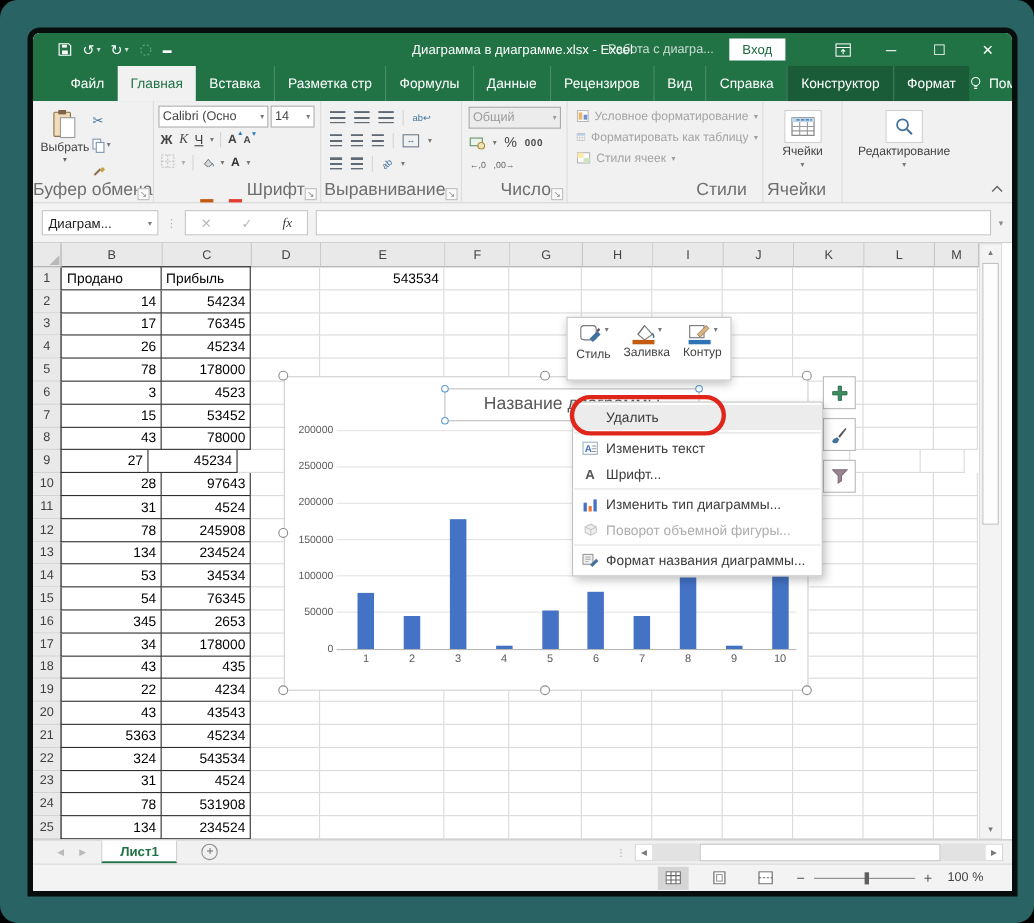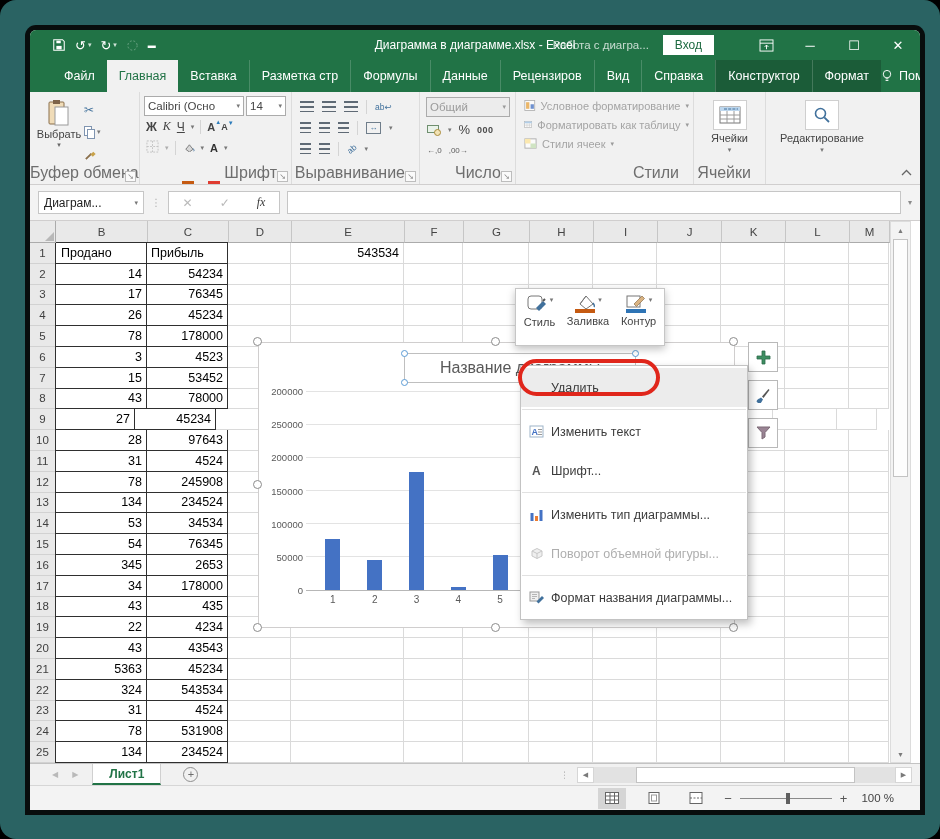--- a/index.html
+++ b/index.html
@@ -122,21 +122,21 @@
 
   
   .minitb { position:absolute; left:485px; top:67px; width:150px; height:58px; background:#fff; border:1px solid #c6c6c6; box-shadow:0 3px 8px rgba(0,0,0,.25); z-index:4; display:flex; justify-content:space-around; padding:5px 2px 3px; }
   .mtbtn { display:flex; flex-direction:column; align-items:center; font-size:11px; color:#444; gap:2px; }
   .mtico { display:flex; align-items:flex-start; gap:2px; }
   .mtico .dd7 { margin-top:2px; }
   .underbar { width:20px; height:4px; margin-top:-4px; }
 
   
   .ctxmenu { position:absolute; left:490px; top:144px; width:228px; background:#fff; border:1px solid #c3c3c3; box-shadow:3px 4px 8px rgba(0,0,0,.25); z-index:5; padding:2px 0; }
-  .mitem { height:39px; display:flex; align-items:center; font-size:12.5px; color:#3b3b3b; padding-right:8px; }
+  .mitem { height:23px; display:flex; align-items:center; font-size:12.5px; color:#3b3b3b; padding-right:8px; }
   .mitem.hov { background:#ececec; }
   .mitem.dis { color:#aeaeae; }
   .micon { width:30px; display:flex; align-items:center; justify-content:center; flex:none; }
   .msep { border-top:1px solid #e1e1e1; margin:2px 1px; }
 
   .redoval { position:absolute; left:488px; top:138px; width:142px; height:37px; border:4px solid #e0261b; border-radius:19px; z-index:6; }
 
   
   .sheetbar { position:absolute; left:0; right:0; top:733px; height:22px; background:#f1f1f1; border-top:1px solid #c3c3c3; display:flex; align-items:stretch; font-size:12px; }
   .navarrs { display:flex; align-items:center; gap:14px; padding:0 14px 0 22px; color:#b9b9b9; font-size:8px; }

